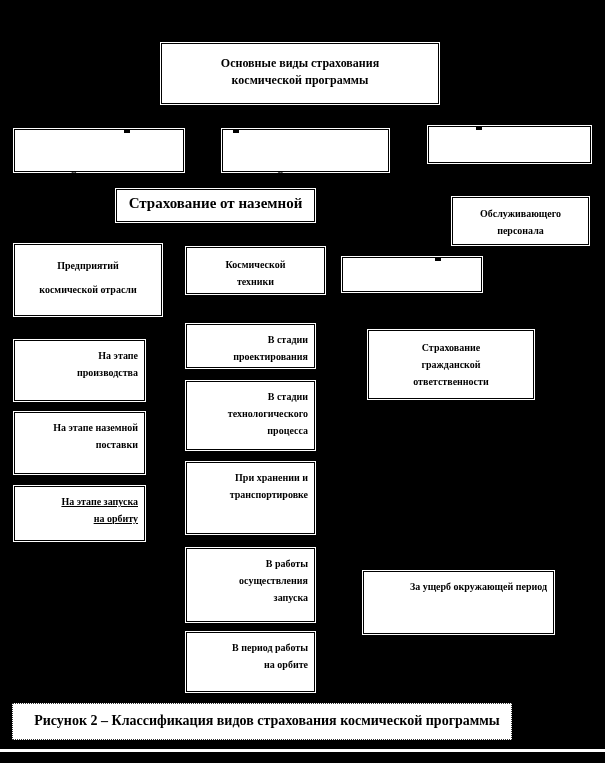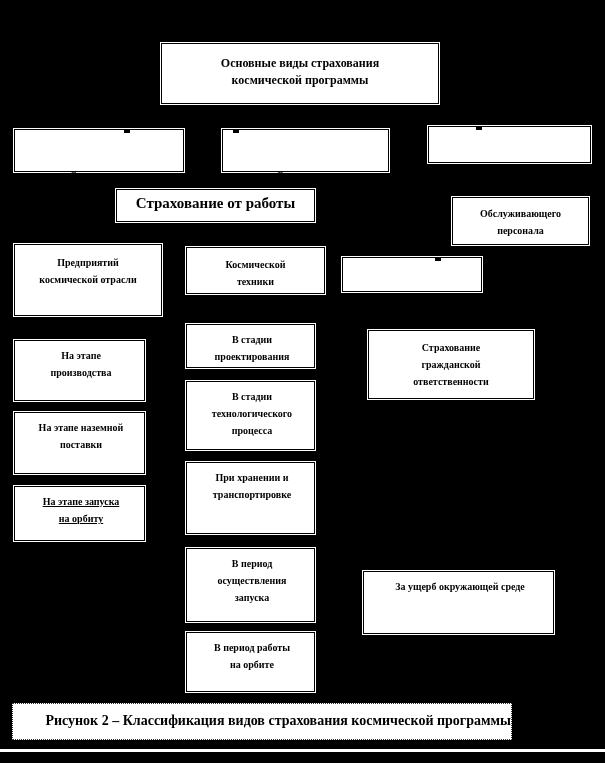--- a/index.html
+++ b/index.html
@@ -18,54 +18,54 @@
     border:1px solid #000;
     box-shadow:0 0 0 1px #fff;
     font-size:10px;
     line-height:16px;
     white-space:pre-line;
     box-sizing:border-box;
     text-align:center;
     padding-top:6px;
   }
   .box.left{
-    text-align:center;
+    text-align:right;
     padding:6px 6px 0 9px;
     line-height:17px;
   }
   .tick{
     position:absolute;
     top:-1px;width:6px;height:4px;
     background:#000;
   }
   
   #n-title   {left:161px;top:43px;width:278px;height:61px;padding-top:11px;font-size:12px;line-height:17px;}
   #n-fin     {left:14px; top:129px;width:170px;height:43px;}
   #n-pol     {left:222px;top:129px;width:167px;height:43px;}
   #n-lich    {left:428px;top:126px;width:163px;height:37px;padding-top:9px;}
   #n-dam     {left:116px;top:189px;width:199px;height:33px;font-size:15px;padding-top:5px;}
   #n-serv    {left:452px;top:197px;width:137px;height:48px;padding-top:7px;line-height:17px;}
-  #n-pred    {left:14px; top:244px;width:148px;height:72px;padding-top:9px;line-height:17px;}
+  #n-pred    {left:14px; top:244px;width:148px;height:72px;padding-top:9px;line-height:24px;}
   #n-kosm    {left:186px;top:247px;width:139px;height:47px;padding-top:8px;line-height:17px;}
   #n-chlen   {left:342px;top:257px;width:140px;height:35px;padding-top:9px;}
   #n-proizv  {left:14px; top:340px;width:131px;height:61px;}
   #n-nazem   {left:14px; top:412px;width:131px;height:62px;font-family:Liberation Serif, serif;}
   #n-zapuskorb{left:14px;top:486px;width:131px;height:55px;text-decoration:underline;}
   #n-proekt  {left:186px;top:324px;width:129px;height:44px;}
   #n-tehproc {left:186px;top:381px;width:129px;height:69px;}
   #n-hran    {left:186px;top:462px;width:129px;height:72px;}
   #n-perzap  {left:186px;top:548px;width:129px;height:74px;}
   #n-orbita  {left:186px;top:632px;width:129px;height:60px;}
   #n-grazh   {left:368px;top:330px;width:166px;height:69px;padding-top:8px;line-height:17px;}
   #n-odnih   {left:363px;top:428px;width:191px;height:57px;}
   #n-tret    {left:363px;top:500px;width:191px;height:60px;}
   #n-usherb  {left:363px;top:571px;width:191px;height:63px;}
   #caption-bar{
     left:12px;top:703px;width:500px;height:37px;
-    text-align:right;padding:8px 0 0 10px;
+    text-align:center;padding:8px 0 0 10px;
     font-size:14px;line-height:18px;
     border:1px dotted #333;
     box-shadow:none;
   }
   #bottom-line{
     position:absolute;left:0;top:749px;width:605px;height:3px;background:#fff;
   }
 </style>
 </head>
 <body>
@@ -85,21 +85,21 @@
     <span class="tick" style="left:6%"></span>
     <span>Страхование
 политических рисков</span>
   </div>
 
   <div class="box" id="n-lich">
     <span class="tick" style="left:29%"></span>
     <span>Личное страхование</span>
   </div>
 
-  <div class="box" id="n-dam">Страхование от работы</div>
+  <div class="box" id="n-dam">Страхование от наземной</div>
 
   <div class="box" id="n-serv">Обслуживающего
 персонала</div>
 
   <div class="box" id="n-pred">Предприятий
 космической отрасли</div>
 
   <div class="box" id="n-kosm">Космической
 техники</div>
 
@@ -120,32 +120,32 @@
   <div class="box left" id="n-proekt">В стадии
 проектирования</div>
 
   <div class="box left" id="n-tehproc">В стадии
 технологического
 процесса</div>
 
   <div class="box left" id="n-hran">При хранении и
 транспортировке</div>
 
-  <div class="box left" id="n-perzap">В период
+  <div class="box left" id="n-perzap">В работы
 осуществления
 запуска</div>
 
   <div class="box left" id="n-orbita">В период работы
 на орбите</div>
 
   <div class="box" id="n-grazh">Страхование
 гражданской
 ответственности</div>
 
 
 
-  <div class="box left" id="n-usherb">За ущерб окружающей среде</div>
+  <div class="box left" id="n-usherb">За ущерб окружающей период</div>
 
   <div class="box" id="caption-bar">Рисунок 2 – Классификация видов страхования космической программы</div>
 
   <div id="bottom-line"></div>
 
 </div>
 
 </body></html>

